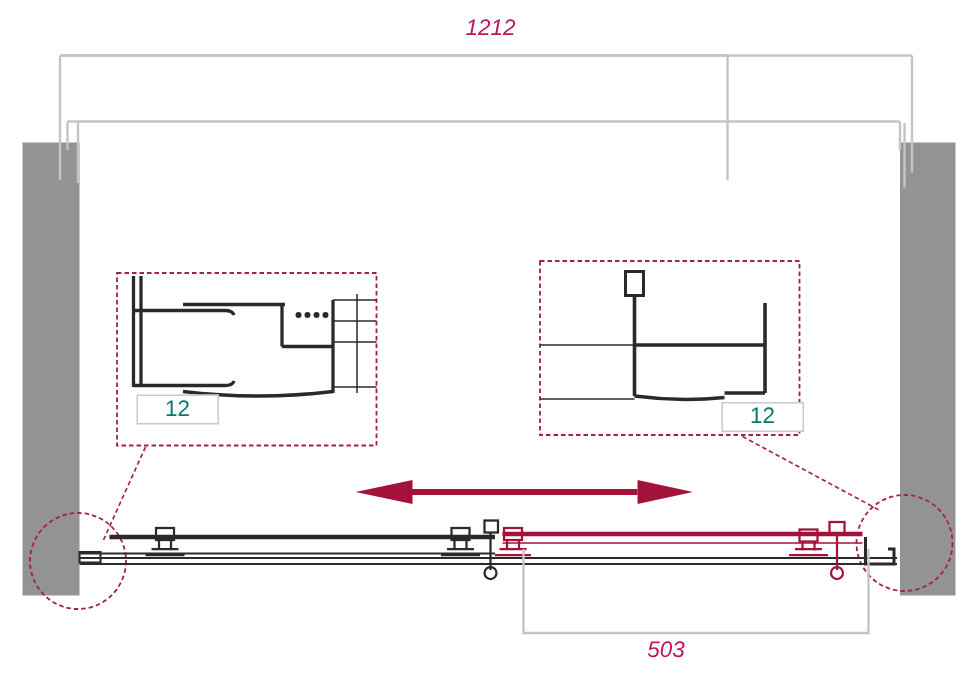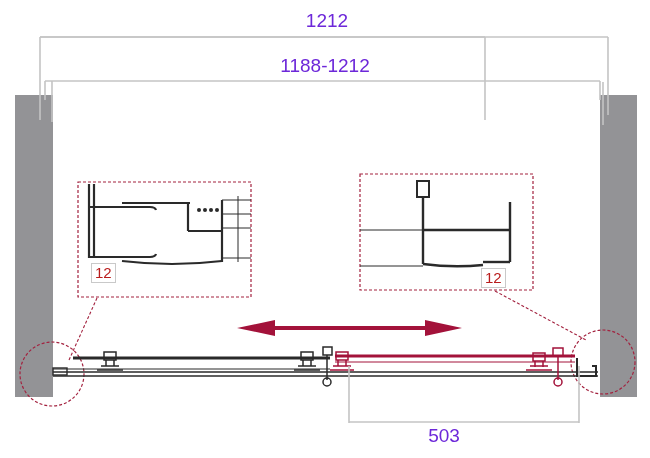--- a/index.html
+++ b/index.html
@@ -1,19 +1,19 @@
 <!DOCTYPE html>
 <html><head>
 <meta charset="utf-8">
 <style>
   html,body{margin:0;padding:0;background:#ffffff;}
   body{width:650px;height:458px;overflow:hidden;position:relative;font-family:"Liberation Sans","DejaVu Sans",sans-serif;}
   #stage{position:absolute;left:0;top:0;width:650px;height:458px;}
-  .dim-label{position:absolute;font-size:19px;color:#6d28d9;letter-spacing:0px;white-space:nowrap;transform:translateX(-50%);}
-  .tag{position:absolute;font-size:15px;color:#b91c1c;background:#fff;border:1px solid #c9c9c9;padding:0 3px;line-height:18px;}
+  .dim-label{position:absolute;font-size:15px;color:#be185d;letter-spacing:0px;white-space:nowrap;transform:translateX(-50%);font-style:italic;}
+  .tag{position:absolute;font-size:15px;color:#0f766e;background:#fff;border:1px solid #c9c9c9;padding:0 18px;line-height:18px;}
 </style>
 </head>
 <body>
 
 <div id="stage">
   <svg width="650" height="458" viewBox="0 0 650 458" xmlns="http://www.w3.org/2000/svg" style="position:absolute;left:0;top:0;">
 
     <rect x="15" y="95" width="38" height="302" fill="#939396"></rect>
     <rect x="600" y="95" width="37" height="302" fill="#939396"></rect>
 
@@ -129,17 +129,16 @@
     <path d="M577 358 v18 h19 v-10 h-4" fill="none" stroke="#2a2a2a" stroke-width="2"></path>
 
     <g stroke="#c4c4c4" stroke-width="1.6" fill="none">
       <line x1="349" y1="366" x2="349" y2="423"></line>
       <line x1="579" y1="366" x2="579" y2="423"></line>
       <line x1="349" y1="422" x2="579" y2="422"></line>
     </g>
   </svg>
 
   <div class="dim-label" style="left:327px;top:10px;">1212</div>
-  <div class="dim-label" style="left:325px;top:55px;">1188-1212</div>
   <div class="dim-label" style="left:444px;top:425px;">503</div>
   <div class="tag" style="left:91px;top:263px;">12</div>
   <div class="tag" style="left:481px;top:268px;">12</div>
 </div>
 
 </body></html>

